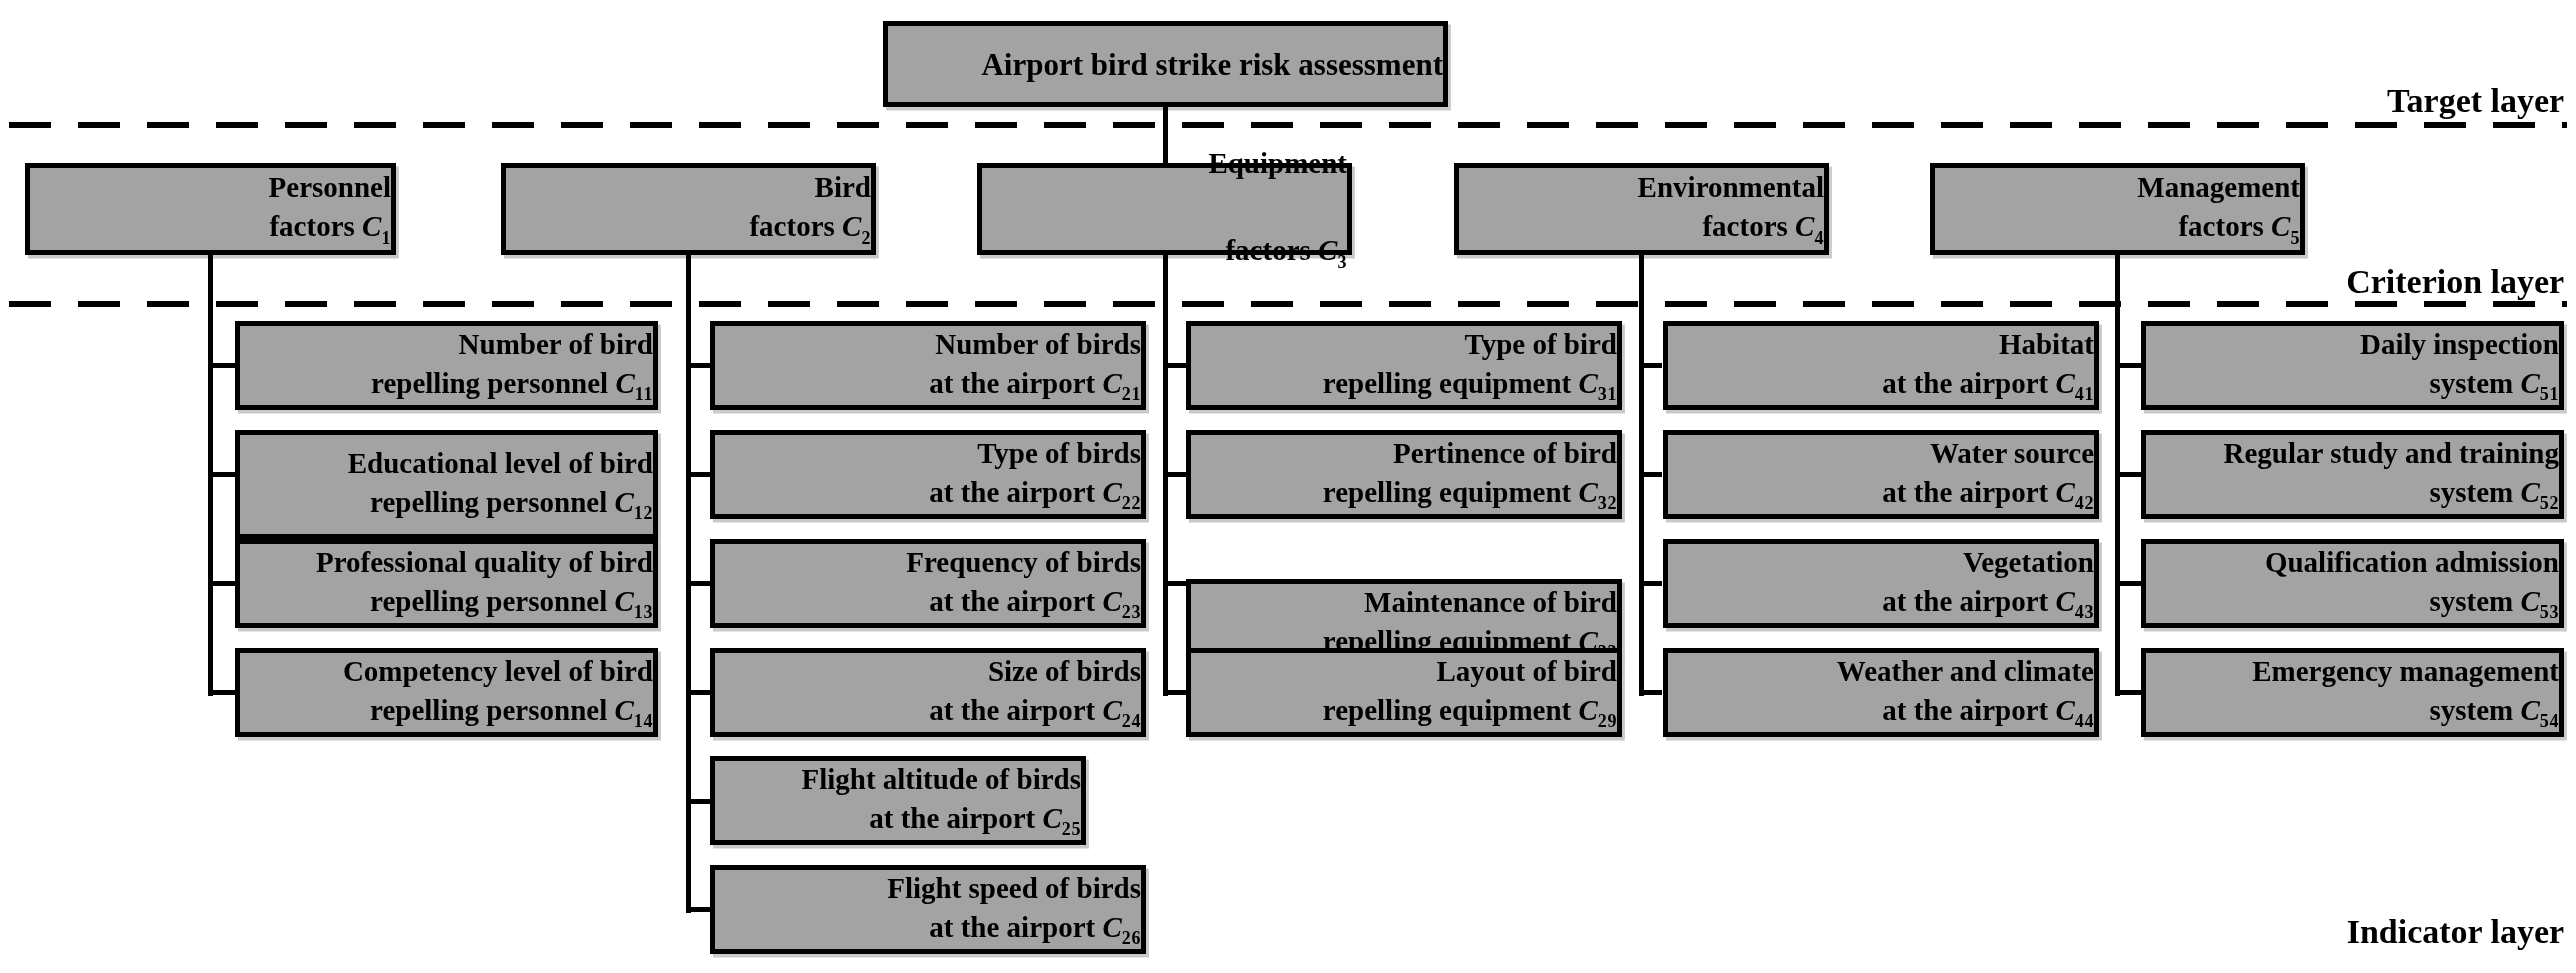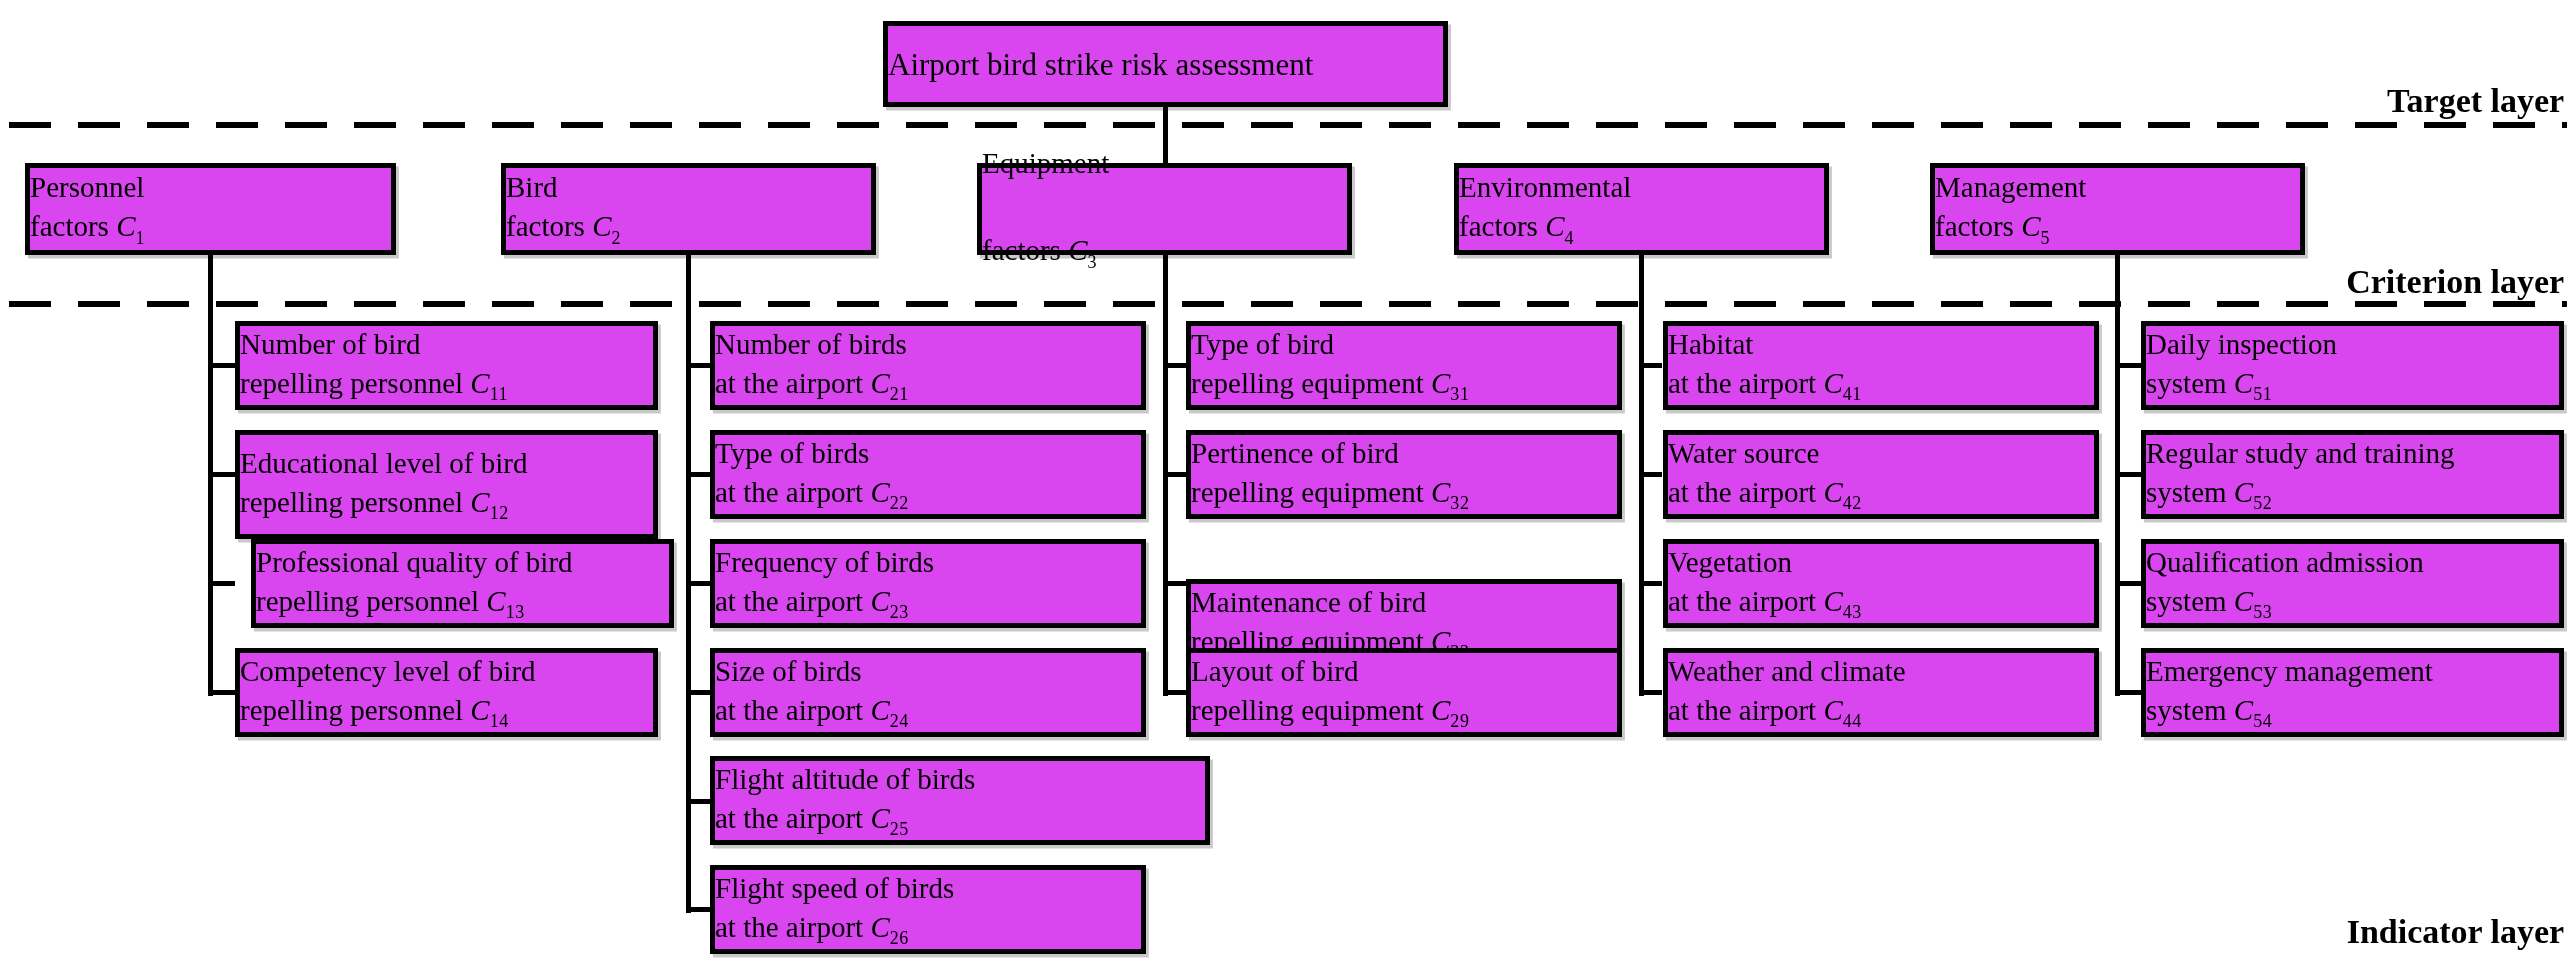--- a/index.html
+++ b/index.html
@@ -8,29 +8,30 @@
     width:2576px;height:974px;
     background:#ffffff;
     font-family:"Liberation Serif","DejaVu Serif",serif;
     color:#000;
     overflow:hidden;
   }
   .box{
     position:absolute;
     box-sizing:border-box;
     border:5.3px solid #000;
-    background:#d946ef;
+    background:#a3a3a3;
     display:flex;
     flex-direction:column;
-    align-items:flex-start;
+    align-items:flex-end;
     justify-content:center;
     text-align:center;
     font-size:29px;
     line-height:39px;
     box-shadow:2.9px 3.5px 0 #c9c9c9;
+    font-weight:bold;
   }
   .box.title{font-size:31px;line-height:35px;box-shadow:2.9px 3.5px 0 #c9c9c9;}
   .bl{white-space:nowrap;}
   .sym{font-style:italic;}
   .subn{font-size:18px;position:relative;top:7.6px;letter-spacing:0.6px;}
   .vline,.hline{position:absolute;background:#000;}
   .dashline{
     position:absolute;left:8.8px;right:8.8px;height:5.9px;
     background:repeating-linear-gradient(to right,#000 0,#000 42px,transparent 42px,transparent 69px);
   }
@@ -66,21 +67,21 @@
         <div class="box" style="left: 235px; top: 321px; width: 423px; height: 89px;">
           <div class="bl">Number of bird</div>
           <div class="bl"><span>repelling personnel</span> <span class="sym">C</span><span class="subn">11</span></div>
         </div>
         <div class="hline" style="left: 210px; top: 472px; width: 25px; height: 5.3px;"></div>
         <div class="box" style="left: 235px; top: 430px; width: 423px; height: 109px;">
           <div class="bl">Educational level of bird</div>
           <div class="bl"><span>repelling personnel</span> <span class="sym">C</span><span class="subn">12</span></div>
         </div>
         <div class="hline" style="left: 210px; top: 581px; width: 25px; height: 5.3px;"></div>
-        <div class="box" style="left: 235px; top: 539px; width: 423px; height: 89px; margin-left: 16px;">
+        <div class="box" style="left: 235px; top: 539px; width: 423px; height: 89px;">
           <div class="bl">Professional quality of bird</div>
           <div class="bl"><span>repelling personnel</span> <span class="sym">C</span><span class="subn">13</span></div>
         </div>
         <div class="hline" style="left: 210px; top: 690px; width: 25px; height: 5.3px;"></div>
         <div class="box" style="left: 235px; top: 648px; width: 423px; height: 89px;">
           <div class="bl">Competency level of bird</div>
           <div class="bl"><span>repelling personnel</span> <span class="sym">C</span><span class="subn">14</span></div>
         </div>
       </div>
       <div>
@@ -103,21 +104,21 @@
         <div class="box" style="left: 710px; top: 539px; width: 436px; height: 89px;">
           <div class="bl">Frequency of birds</div>
           <div class="bl"><span>at the airport</span> <span class="sym">C</span><span class="subn">23</span></div>
         </div>
         <div class="hline" style="left: 689px; top: 690px; width: 21px; height: 5.3px;"></div>
         <div class="box" style="left: 710px; top: 648px; width: 436px; height: 89px;">
           <div class="bl">Size of birds</div>
           <div class="bl"><span>at the airport</span> <span class="sym">C</span><span class="subn">24</span></div>
         </div>
         <div class="hline" style="left: 689px; top: 799px; width: 21px; height: 5.3px;"></div>
-        <div class="box" style="left: 710px; top: 756px; width: 500px; height: 89px;">
+        <div class="box" style="left: 710px; top: 756px; width: 376px; height: 89px;">
           <div class="bl">Flight altitude of birds</div>
           <div class="bl"><span>at the airport</span> <span class="sym">C</span><span class="subn">25</span></div>
         </div>
         <div class="hline" style="left: 689px; top: 907px; width: 21px; height: 5.3px;"></div>
         <div class="box" style="left: 710px; top: 865px; width: 436px; height: 89px;">
           <div class="bl">Flight speed of birds</div>
           <div class="bl"><span>at the airport</span> <span class="sym">C</span><span class="subn">26</span></div>
         </div>
       </div>
       <div>

